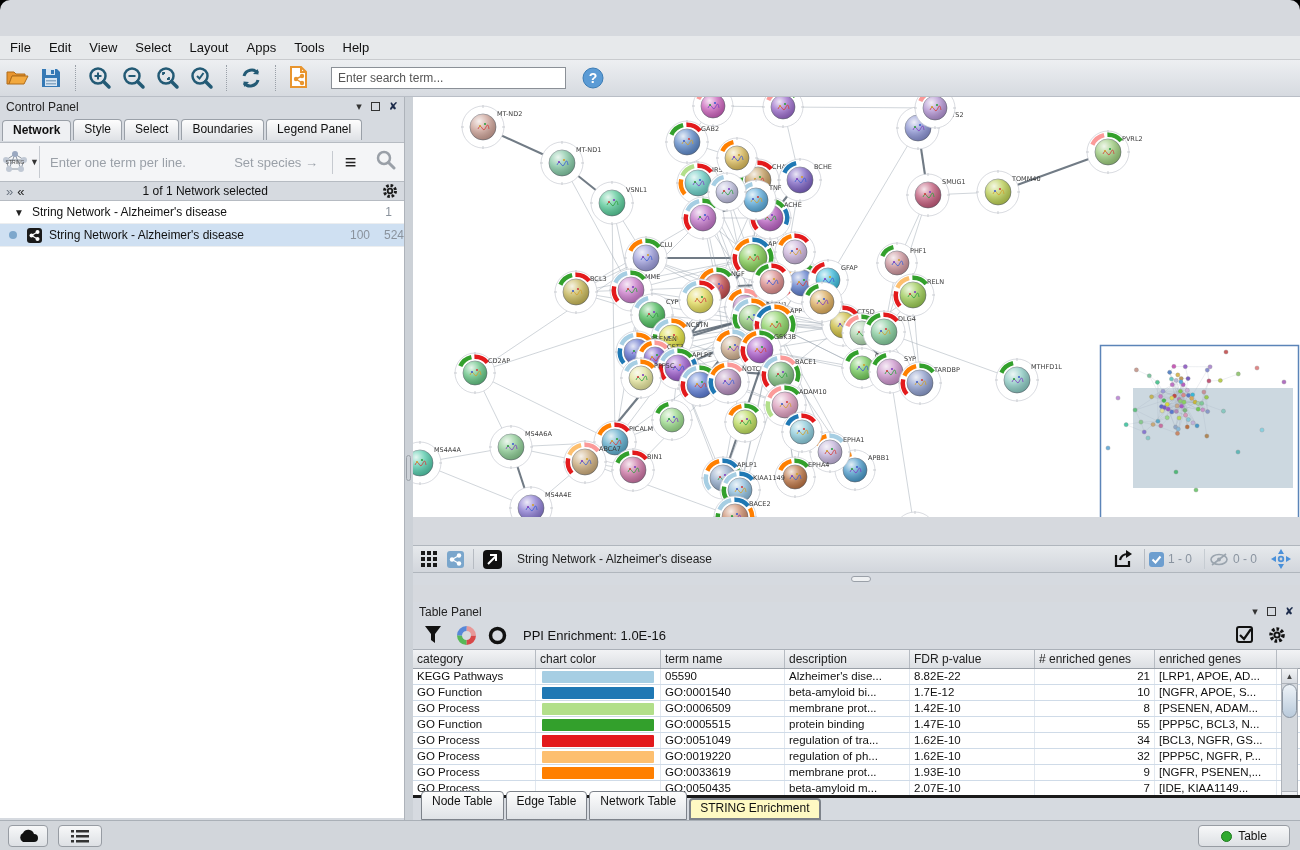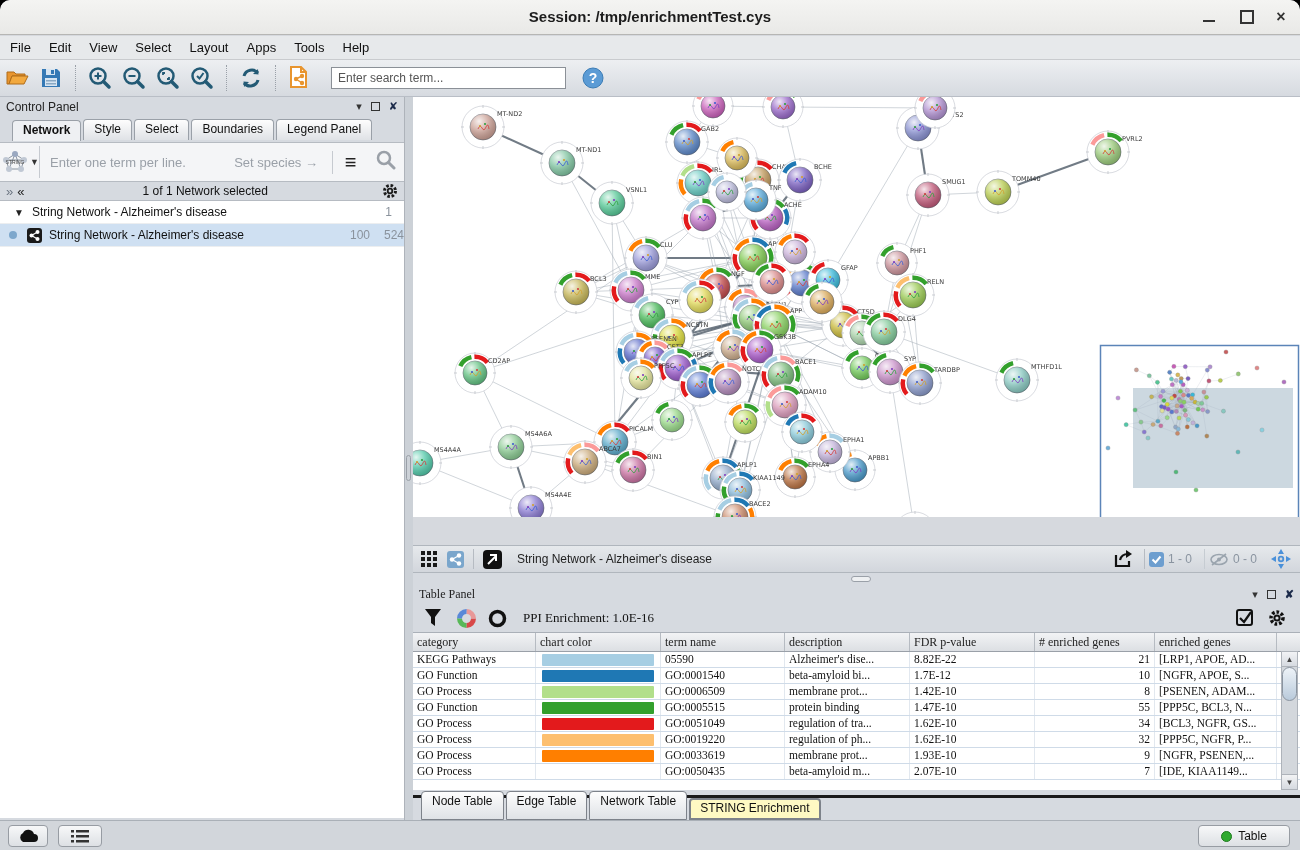--- a/index.html
+++ b/index.html
@@ -26,21 +26,21 @@
   .tb-btn { width:30px; height:30px; display:flex; align-items:center; justify-content:center; margin:0 2px; border-radius:3px; }
   #search-box { width:235px; height:22px; border:1px solid #8b9097; background:#fff; font-size:12px; padding:0 6px; color:#333; margin:0 10px 0 14px; font-family:"Liberation Sans",sans-serif; }
   #search-box::placeholder { color:#555; }
 
   
   #control-panel { position:absolute; left:0; top:97px; width:405px; height:723px; background:#d6dae0; border-right:1px solid #aeb3ba; }
   .panel-head { height:19px; display:flex; align-items:center; padding:0 6px; font-size:12px; color:#222; }
   .panel-head .sp { flex:1; }
   .ph-ic { margin-left:9px; font-size:11px; color:#333; cursor:pointer; line-height:1; }
   .ph-float { width:9px; height:9px; border:1.5px solid #333; }
-  #cp-tabs { display:flex; padding:3px 4px 0 12px; height:24px; }
+  #cp-tabs { display:flex; padding:3px 4px 0 2px; height:24px; }
   .cp-tab { border:1px solid #9aa0a8; border-bottom:none; border-radius:4px 4px 0 0; padding:2px 10px 3px; font-size:12px; color:#111; margin-right:2px; background:linear-gradient(#fdfdfd,#dfe2e6); cursor:pointer; }
   .cp-tab.active { background:#eef0f3; font-weight:bold; position:relative; top:1px; }
   #string-row { margin:2px 0 0 0; height:40px; background:#f4f5f7; border-top:1px solid #b6bbc2; border-bottom:1px solid #b6bbc2; display:flex; align-items:center; }
   #string-logo { width:40px; display:flex; align-items:center; justify-content:center; border-right:1px solid #c6cad0; height:32px; }
   #string-ph { flex:1; font-size:13px; color:#9aa0a8; padding-left:10px; }
   #species-hint { font-size:13px; color:#9aa0a8; padding-right:14px; }
   #sr-menu { width:36px; text-align:center; font-size:20px; color:#222; border-left:1px solid #c6cad0; cursor:pointer; }
   #sr-search { width:36px; text-align:center; cursor:pointer; }
   #net-selector { height:18px; display:flex; align-items:center; padding:0 6px; }
   #net-selector .lbl { flex:1; text-align:center; font-size:12px; color:#111; }
@@ -61,21 +61,21 @@
   #network-view { position:absolute; left:413px; top:97px; width:887px; height:420px; background:#fff; overflow:hidden; }
   #net-toolbar { position:absolute; left:413px; top:545px; width:887px; height:28px; background:linear-gradient(#e6e9ec,#d2d6dc); border-top:1px solid #b0b6bd; border-bottom:1px solid #b0b6bd; display:flex; align-items:center; }
   .nt-ic { margin:0 5px; display:flex; align-items:center; }
   #net-title { font-size:12px; color:#222; margin-left:10px; flex:1; }
   .counter { font-size:12px; color:#8a94a0; margin:0 8px 0 4px; }
   .nt-sep { width:1px; height:20px; border-left:1px solid #b6bbc2; margin:0 4px; }
   #h-split { position:absolute; left:413px; top:573px; width:887px; height:12px; background:#d6dae0; }
   #h-split .handle { position:absolute; left:438px; top:3px; width:20px; height:6px; border:1px solid #9aa0a8; border-radius:3px; background:#eef0f2; }
 
   
-  #table-panel { position:absolute; left:413px; top:585px; width:887px; height:212px; background:#d6dae0;font-family:Liberation Serif, serif; }
+  #table-panel { position:absolute; left:413px; top:602px; width:887px; height:212px; background:#d6dae0; }
   #tp-toolbar { height:28px; display:flex; align-items:center; padding:0 8px; }
   #ppi-text { font-size:13px; color:#111; margin-left:12px; flex:1; }
   #enrich-table { position:absolute; left:0; top:47px; width:887px; height:158px; background:#fff; overflow:hidden; border-top:1px solid #aab0b8; }
   .th-row { display:flex; height:19px; background:linear-gradient(#f2f3f5,#dcdfe3); border-bottom:1px solid #9aa0a8; }
   .th { font-size:12px; color:#222; padding:2px 4px; border-right:1px solid #b6bbc2; overflow:hidden; white-space:nowrap; }
   .trow { display:flex; height:16px; border-bottom:1px solid #cfdbe8; background:#fff; }
   .td { font-size:11.5px; color:#111; padding:1px 4px; border-right:1px solid #e2e8ef; overflow:hidden; white-space:nowrap; }
   .td.num { text-align:right; }
   .swatch { height:12px; margin:1px 2px; border-radius:1px; }
   #tbl-vscroll { position:absolute; right:2px; top:66px; width:17px; height:139px; background:#d3d7dc; border:1px solid #aeb3ba; }
@@ -93,26 +93,20 @@
   #statusbar { position:absolute; left:0; top:820px; width:1300px; height:30px; background:#d2d6db; border-top:1px solid #aab0b7; }
   .sb-btn { position:absolute; top:4px; height:22px; border:1px solid #979ca3; border-radius:4px; background:linear-gradient(#f7f8f9,#dde0e4); display:flex; align-items:center; justify-content:center; cursor:pointer; }
   #memory-btn { right:10px; width:92px; font-size:12px; color:#111; }
   #mem-dot { width:11px; height:11px; border-radius:50%; background:#2faa2f; border:1px solid #1d7a1d; margin-right:6px; }
 </style>
 </head>
 <body>
 
 <div id="win">
 
-  <div id="titlebar">
-    <div id="title">Session: /tmp/enrichmentTest.cys</div>
-    <div class="winctl" id="ctl-min"></div>
-    <div class="winctl" id="ctl-max"></div>
-    <div class="winctl" id="ctl-close">×</div>
-  </div>
 
   <div id="menubar">
       <span class="menu-item">File</span>
       <span class="menu-item">Edit</span>
       <span class="menu-item">View</span>
       <span class="menu-item">Select</span>
       <span class="menu-item">Layout</span>
       <span class="menu-item">Apps</span>
       <span class="menu-item">Tools</span>
       <span class="menu-item">Help</span>

